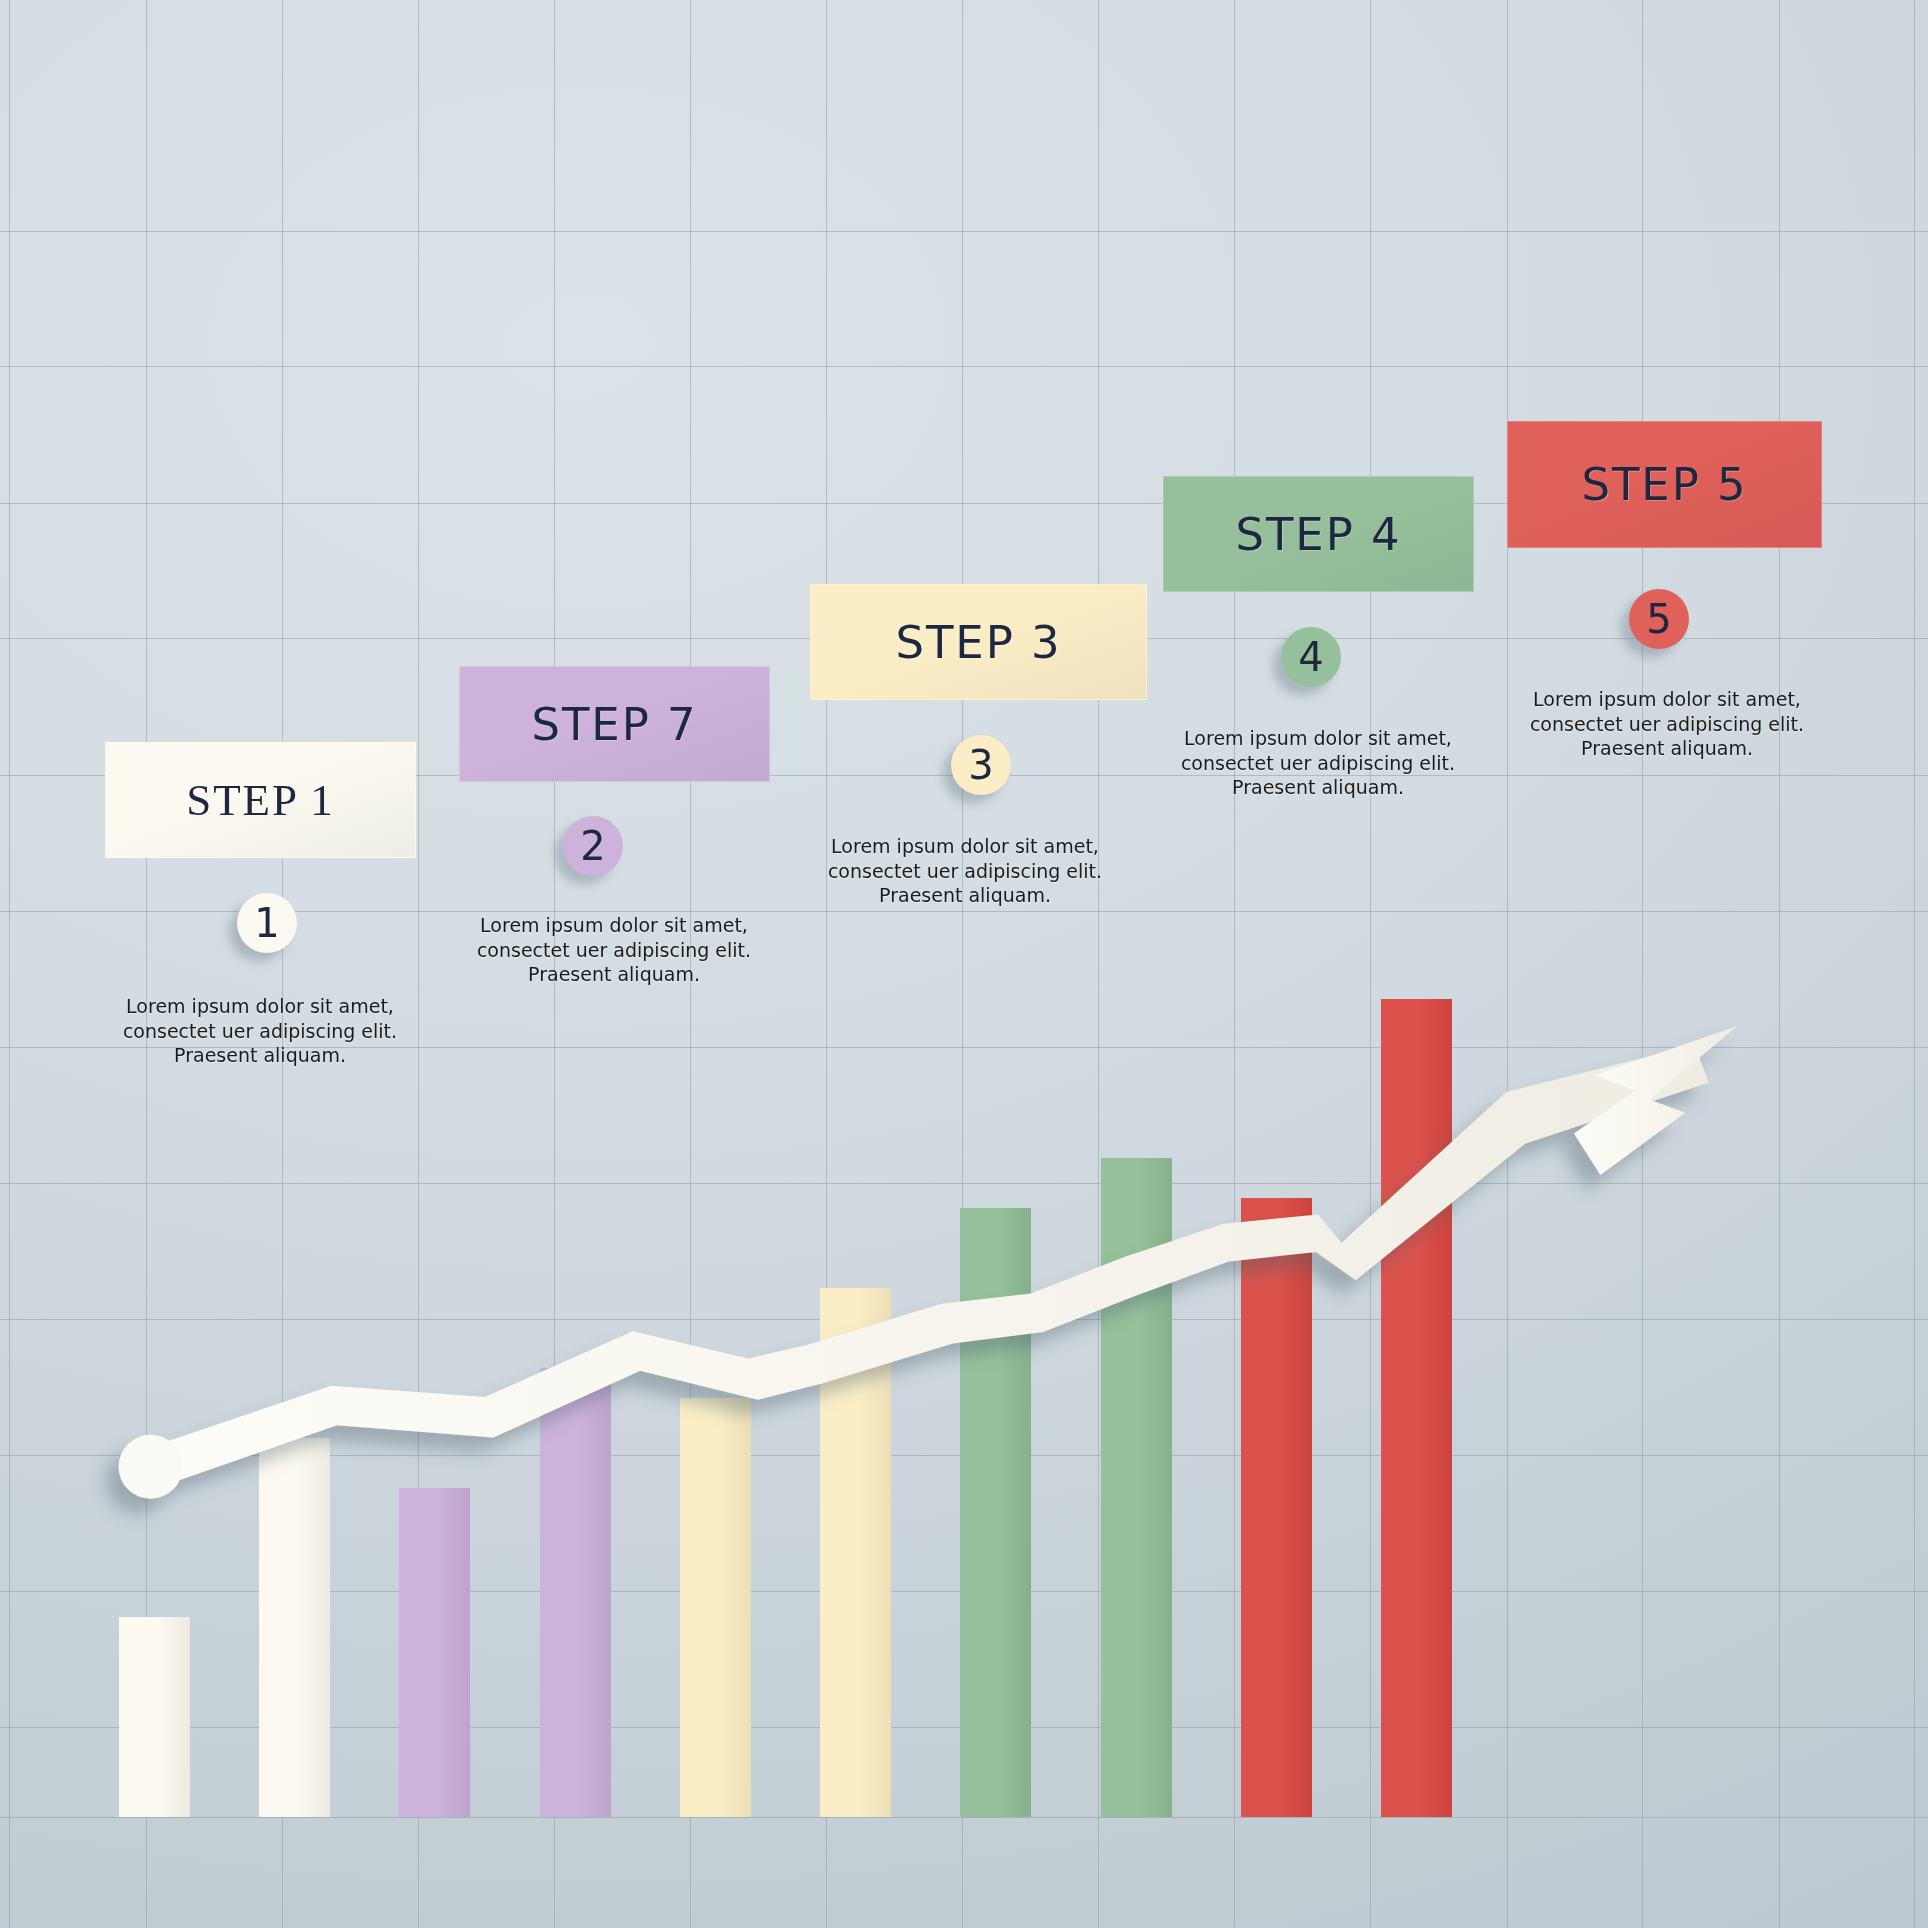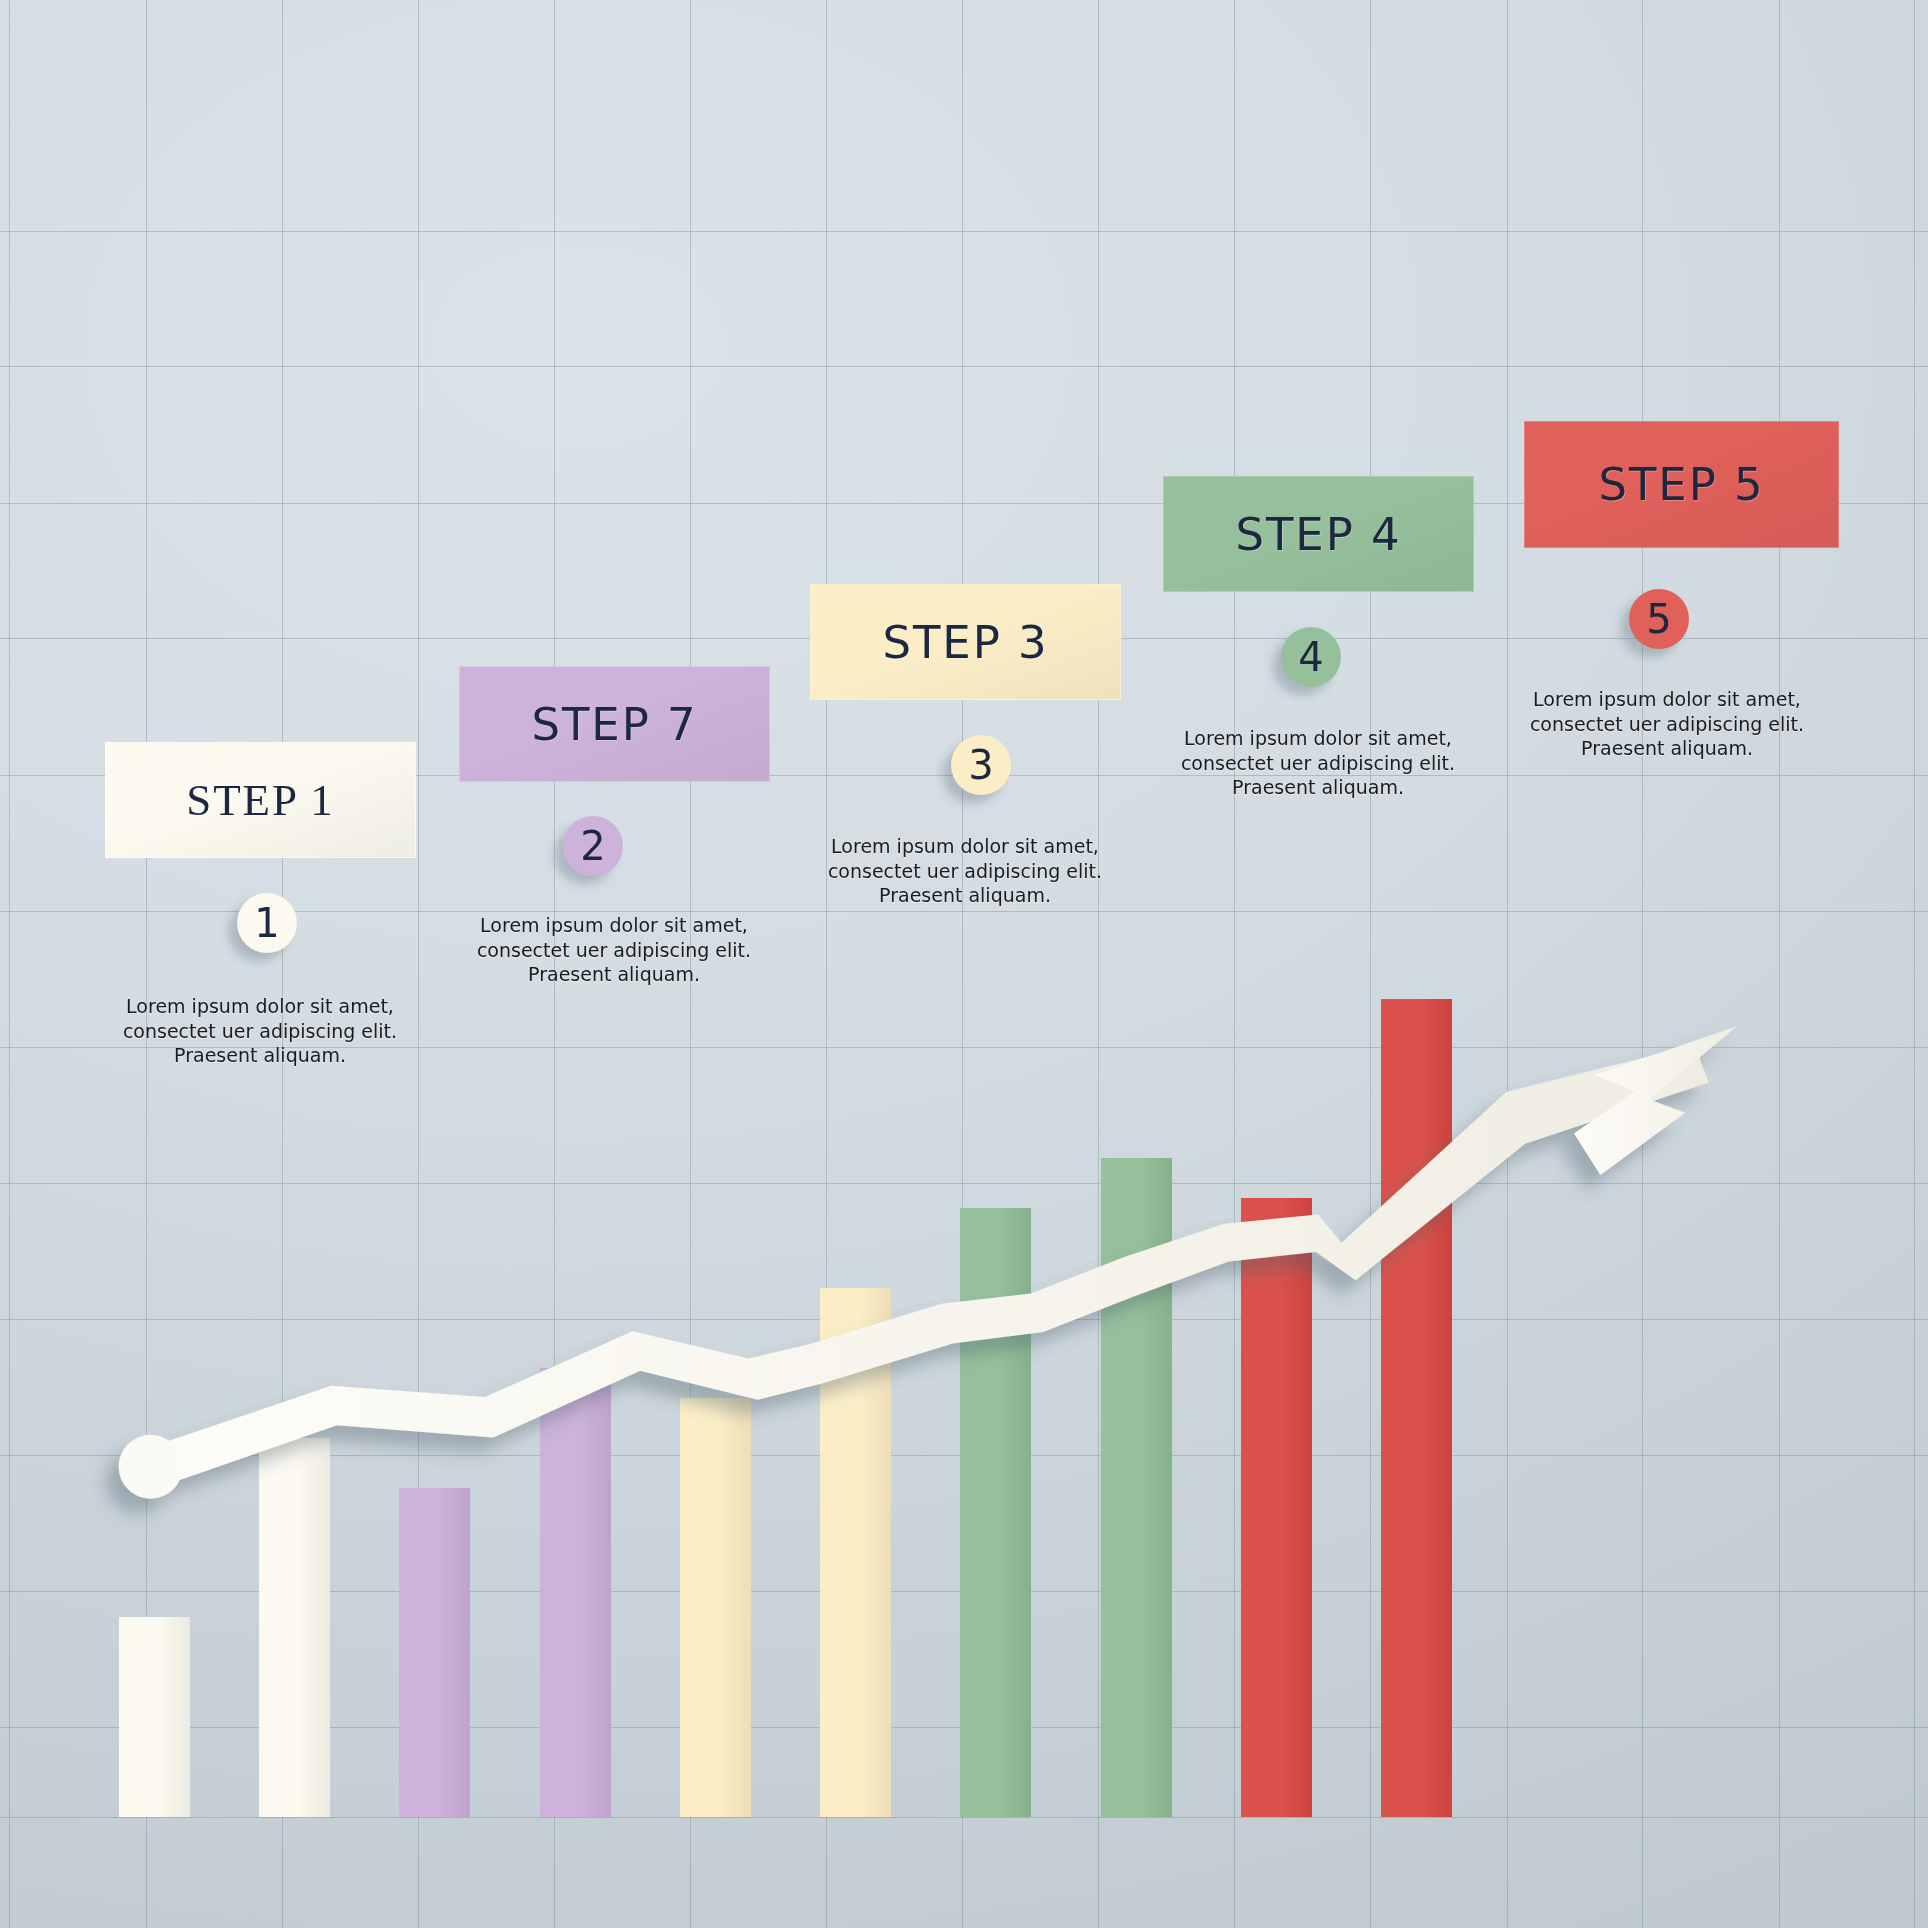--- a/index.html
+++ b/index.html
@@ -274,21 +274,21 @@
       <div class="card-fill" style="position: absolute; inset: 0px; background: linear-gradient(to right bottom, rgb(205, 179, 219) 0%, rgb(205, 179, 219) 45%, rgb(195, 170, 208) 100%); box-shadow: rgb(216, 196, 227) 0px 0px 0px 0.9px inset;"></div>
       <span class="card-title" style="position:relative;">STEP 7</span>
     </div>
     <div class="num-circle" style="left: 104px; top: 150px; background: rgb(205, 179, 219);">
       <span>2</span>
     </div>
     <div class="step-body" style="left:-19px; top:247px; width:348px;">Lorem ipsum dolor sit amet, consectet uer adipiscing elit. Praesent aliquam.</div>
   </div>
 
   <div class="step" style="left:810px; top:584px;">
-    <div class="card" style="width:311px; height:116px;">
+    <div class="card" style="width:337px; height:116px;">
       <div class="card-shadow-l"></div>
       <div class="card-shadow-b"></div>
       <div class="card-fill" style="position: absolute; inset: 0px; background: linear-gradient(to right bottom, rgb(251, 238, 199) 0%, rgb(251, 238, 199) 45%, rgb(238, 226, 189) 100%); box-shadow: rgb(252, 242, 211) 0px 0px 0px 0.9px inset;"></div>
       <span class="card-title" style="position:relative;">STEP 3</span>
     </div>
     <div class="num-circle" style="left: 141px; top: 151px; background: rgb(251, 238, 199);">
       <span>3</span>
     </div>
     <div class="step-body" style="left:-19px; top:250px; width:348px;">Lorem ipsum dolor sit amet, consectet uer adipiscing elit. Praesent aliquam.</div>
   </div>
@@ -299,21 +299,21 @@
       <div class="card-shadow-b"></div>
       <div class="card-fill" style="position: absolute; inset: 0px; background: linear-gradient(to right bottom, rgb(150, 192, 156) 0%, rgb(150, 192, 156) 45%, rgb(143, 182, 148) 100%); box-shadow: rgb(173, 206, 178) 0px 0px 0px 0.9px inset;"></div>
       <span class="card-title" style="position:relative;">STEP 4</span>
     </div>
     <div class="num-circle" style="left: 118px; top: 151px; background: rgb(150, 192, 156);">
       <span>4</span>
     </div>
     <div class="step-body" style="left:-19px; top:250px; width:348px;">Lorem ipsum dolor sit amet, consectet uer adipiscing elit. Praesent aliquam.</div>
   </div>
 
-  <div class="step" style="left:1507px; top:421px;padding-left:17px;">
+  <div class="step" style="left:1507px; top:421px;">
     <div class="card" style="width:315px; height:127px;">
       <div class="card-shadow-l"></div>
       <div class="card-shadow-b"></div>
       <div class="card-fill" style="position: absolute; inset: 0px; background: linear-gradient(to right bottom, rgb(224, 96, 90) 0%, rgb(224, 96, 90) 45%, rgb(213, 91, 86) 100%); box-shadow: rgb(231, 131, 126) 0px 0px 0px 0.9px inset;"></div>
       <span class="card-title" style="position:relative;">STEP 5</span>
     </div>
     <div class="num-circle" style="left: 122px; top: 168px; background: rgb(224, 96, 90);">
       <span>5</span>
     </div>
     <div class="step-body" style="left:-14px; top:266px; width:348px;">Lorem ipsum dolor sit amet, consectet uer adipiscing elit. Praesent aliquam.</div>

